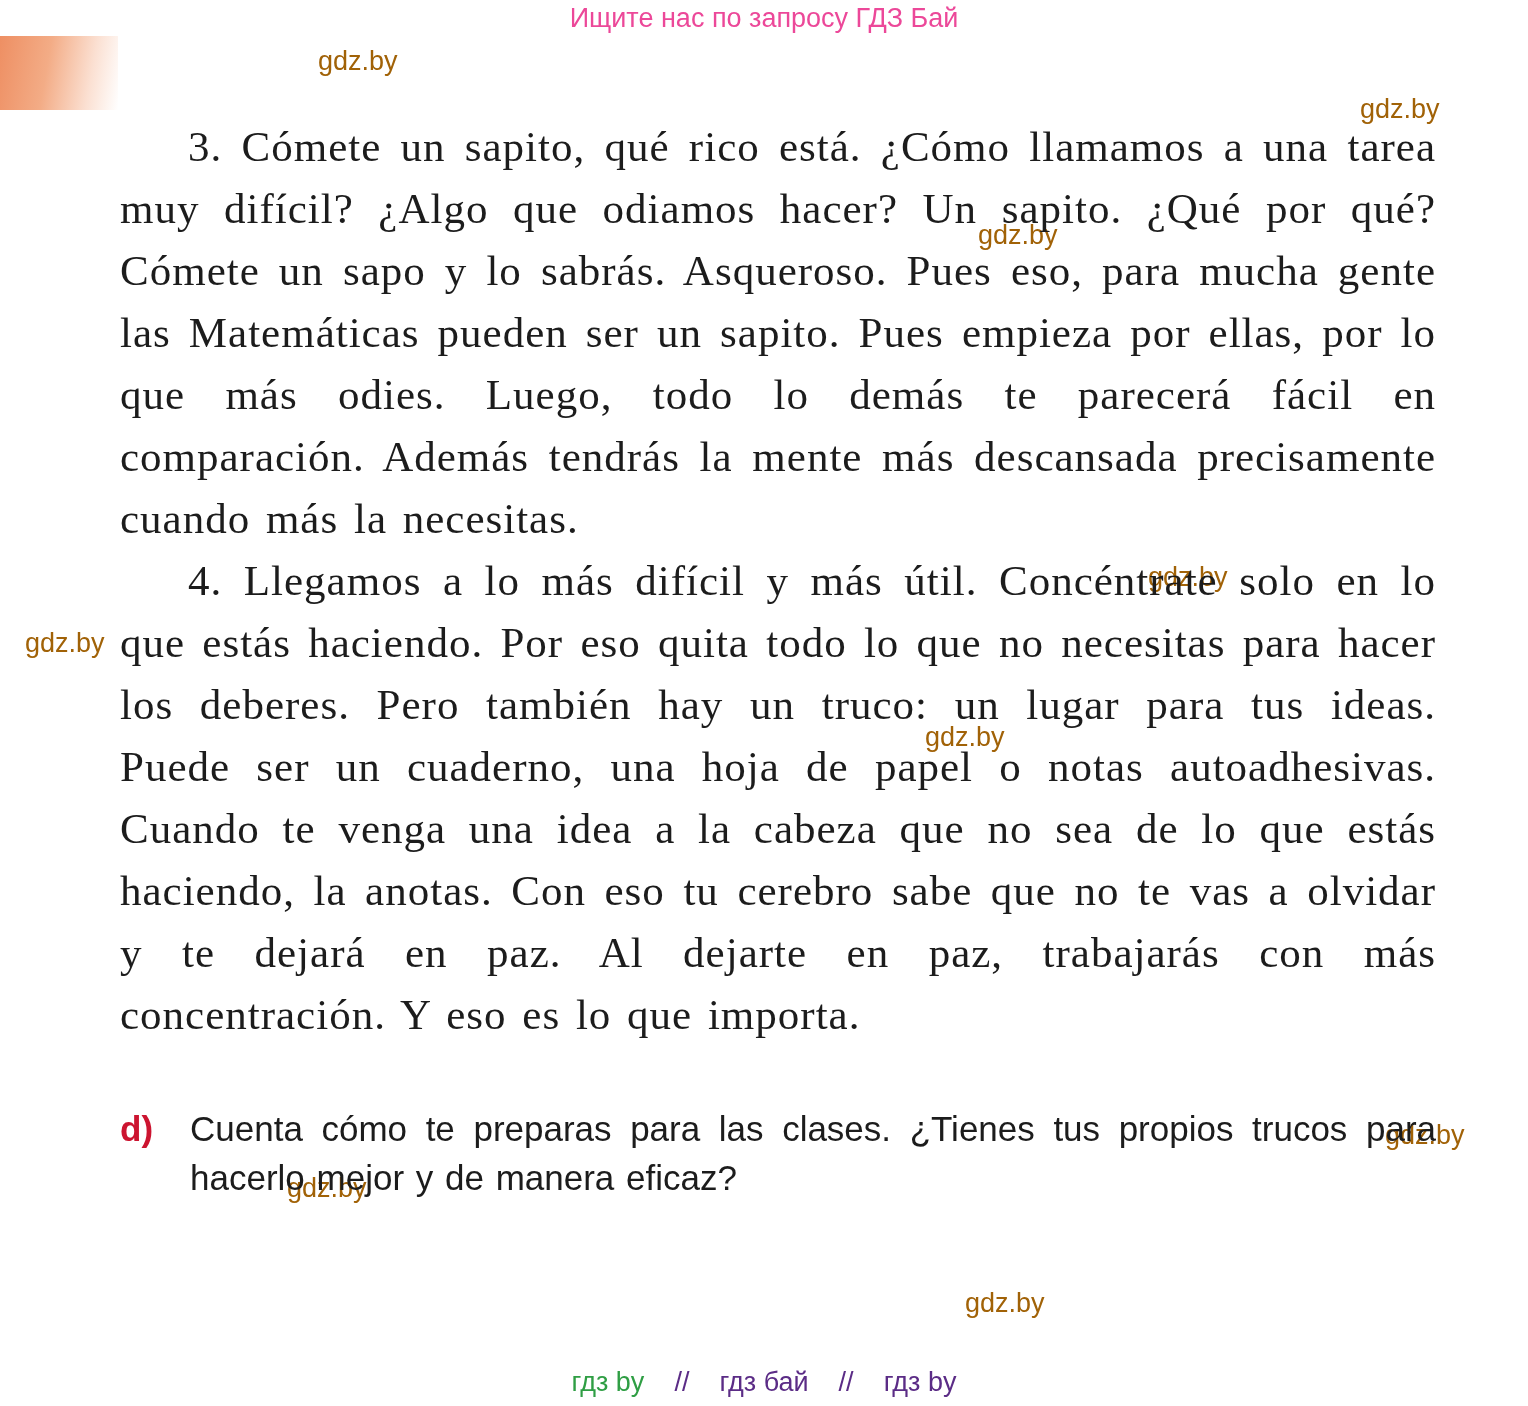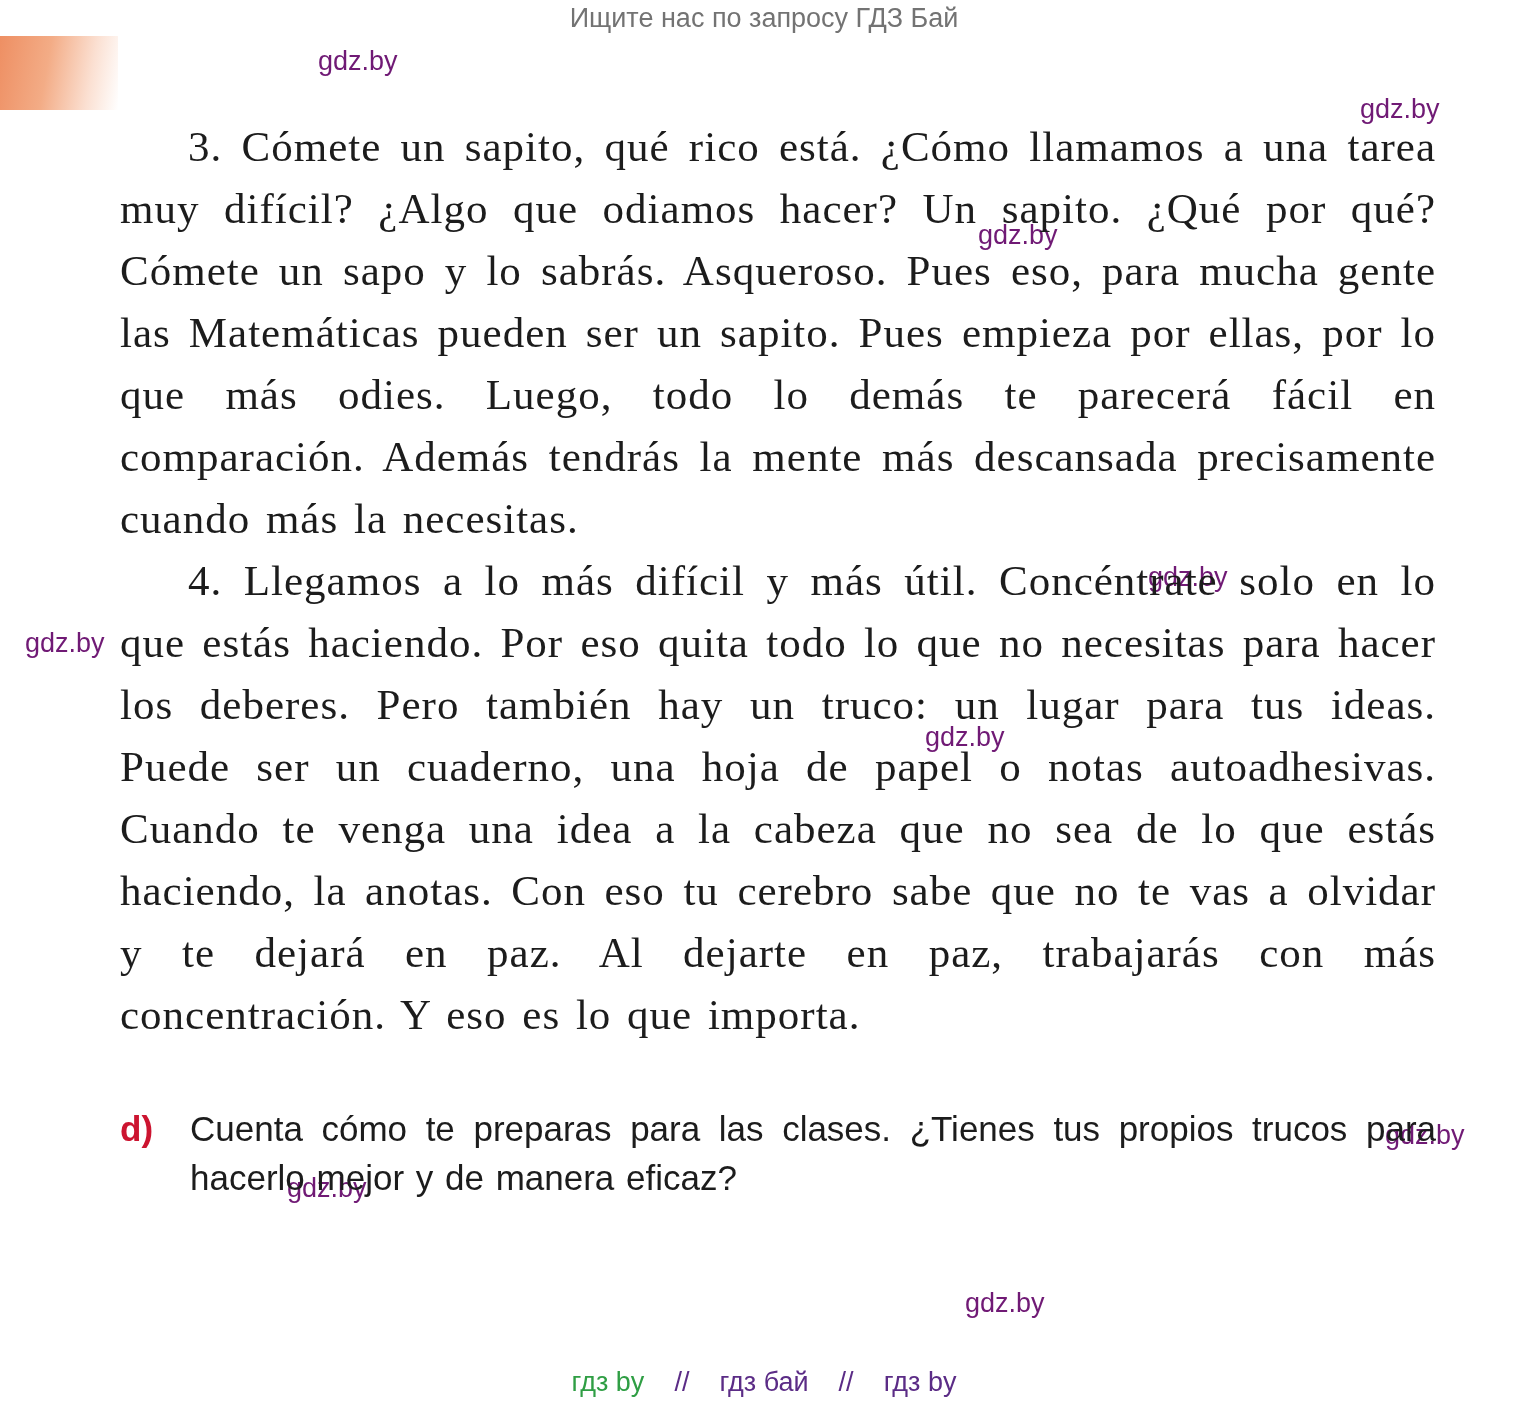--- a/index.html
+++ b/index.html
@@ -11,35 +11,35 @@
     overflow: hidden;
   }
 
   .banner {
     position: absolute;
     top: 3px; left: 0;
     width: 100%;
     text-align: center;
     font-family: "Liberation Sans", sans-serif;
     font-size: 27px;
-    color: #737373;
+    color: #ec4899;
   }
 
   .corner-gradient {
     position: absolute;
     left: 0; top: 36px;
     width: 118px; height: 74px;
     background: linear-gradient(100deg, #ee8f63 0%, #f3ac86 40%, #fbe0d2 75%, #ffffff 100%);
   }
 
   .wm {
     position: absolute;
     font-family: "Liberation Sans", sans-serif;
     font-size: 27px;
-    color: #701a75;
+    color: #a16207;
     white-space: nowrap;
   }
 
   .content {
     position: absolute;
     left: 120px; top: 116px;
     width: 1316px;
     color: #1c1c1c;
     font-size: 43px;
     line-height: 62px;

